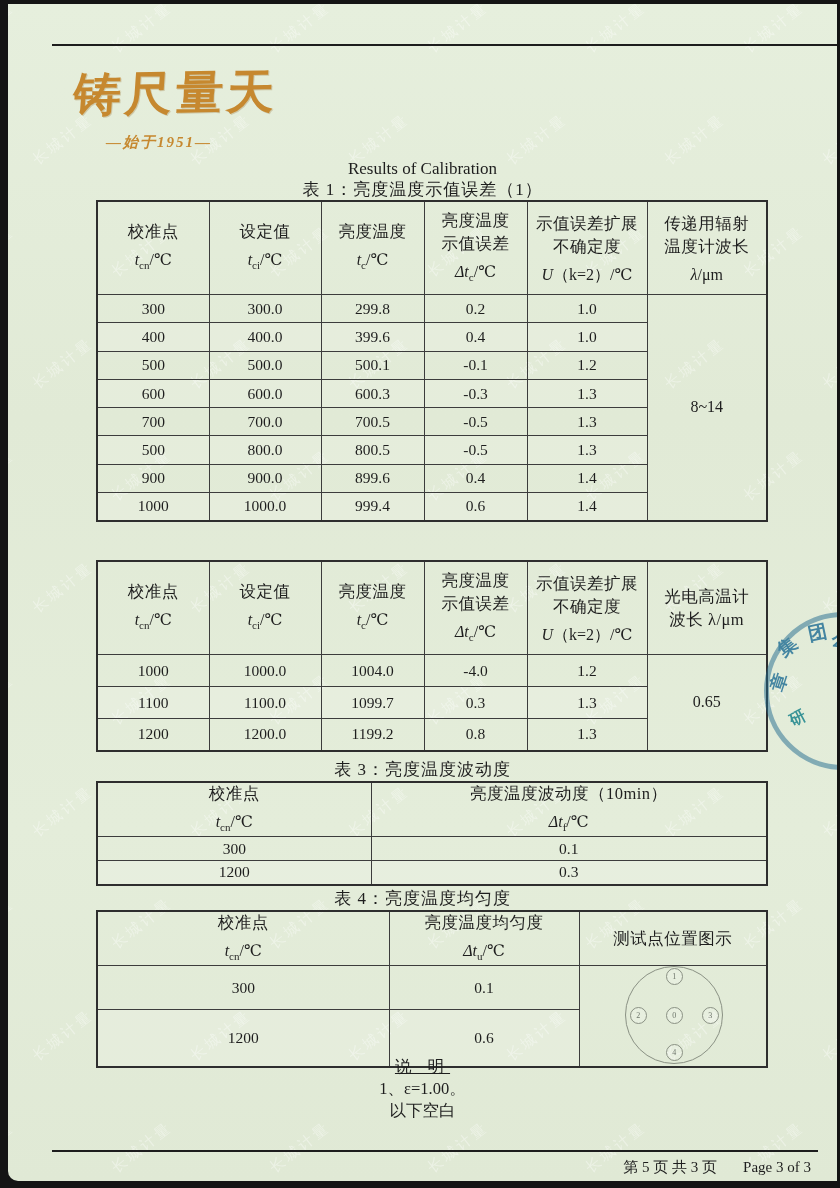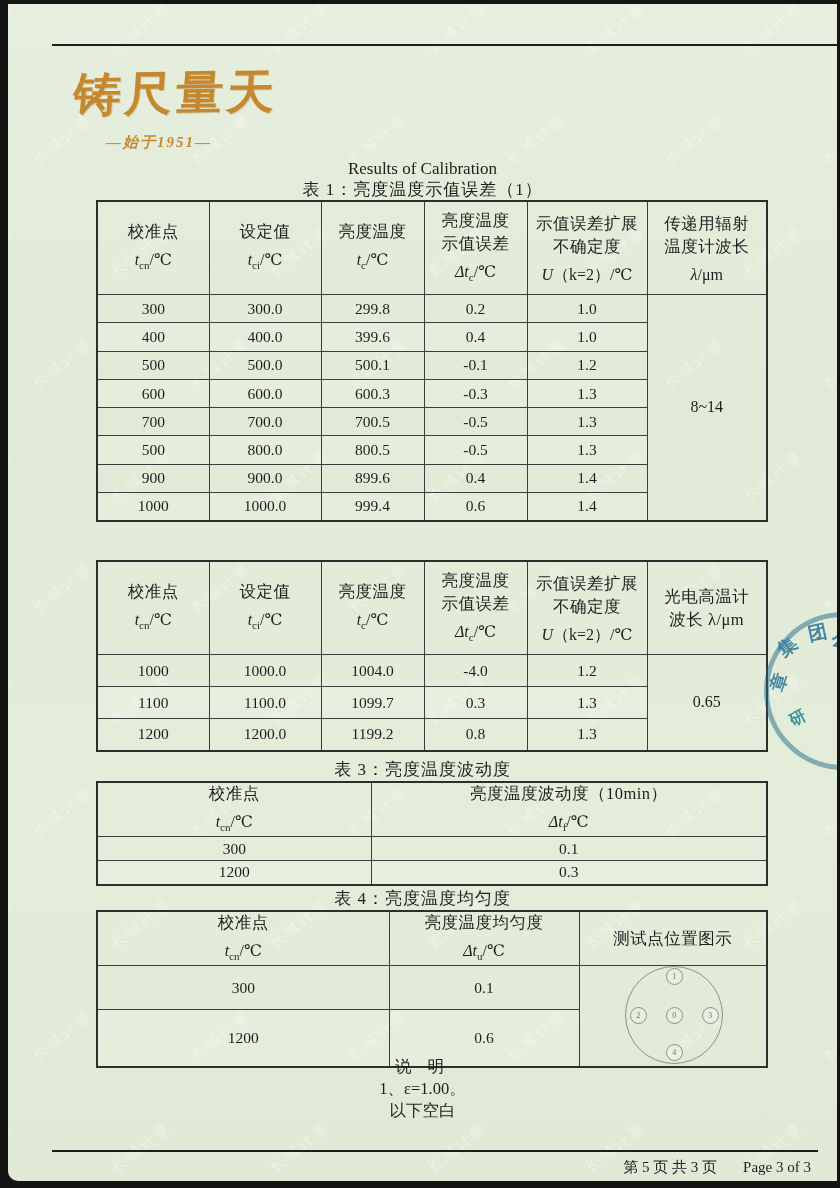--- a/index.html
+++ b/index.html
@@ -66,21 +66,21 @@
   td.spancell{background:transparent !important;}
   
   .diagram{position:relative;width:112px;height:100px;margin:0 auto;}
   .bigcircle{position:absolute;left:8px;top:0;width:96px;height:96px;border:1.2px solid #8a9184;border-radius:50%;}
   .pt{
     position:absolute;width:15px;height:15px;border:1px solid #8a9184;border-radius:50%;
     font-size:8px;line-height:15px;text-align:center;color:#6d756a;background:rgba(255,255,255,.2);
   }
   
   .notes{position:absolute;top:1052px;left:0;width:100%;text-align:center;font-size:16.5px;line-height:22px;}
-  .notes .n-head{letter-spacing:6px;}
+  .notes .n-head{letter-spacing:6px;text-decoration:underline;}
   .notes .n-en{font-size:18px;}
   .rule-bottom{position:absolute;top:1146px;left:44px;width:766px;border-top:2.5px solid #1d1d1d;}
   .footer{position:absolute;top:1154px;right:26px;font-size:15px;white-space:nowrap;}
   .footer .gap{display:inline-block;width:26px;}
   
   .stamp{position:absolute;left:756px;top:608px;width:160px;height:160px;opacity:.8;}
   .stamp-ring{position:absolute;left:0;top:0;width:148px;height:148px;border:5px solid rgba(30,105,142,.62);border-radius:50%;}
   .stamp-ch{
     position:absolute;font-weight:bold;color:#1d6c94;
     font-family:"Liberation Sans",sans-serif;

